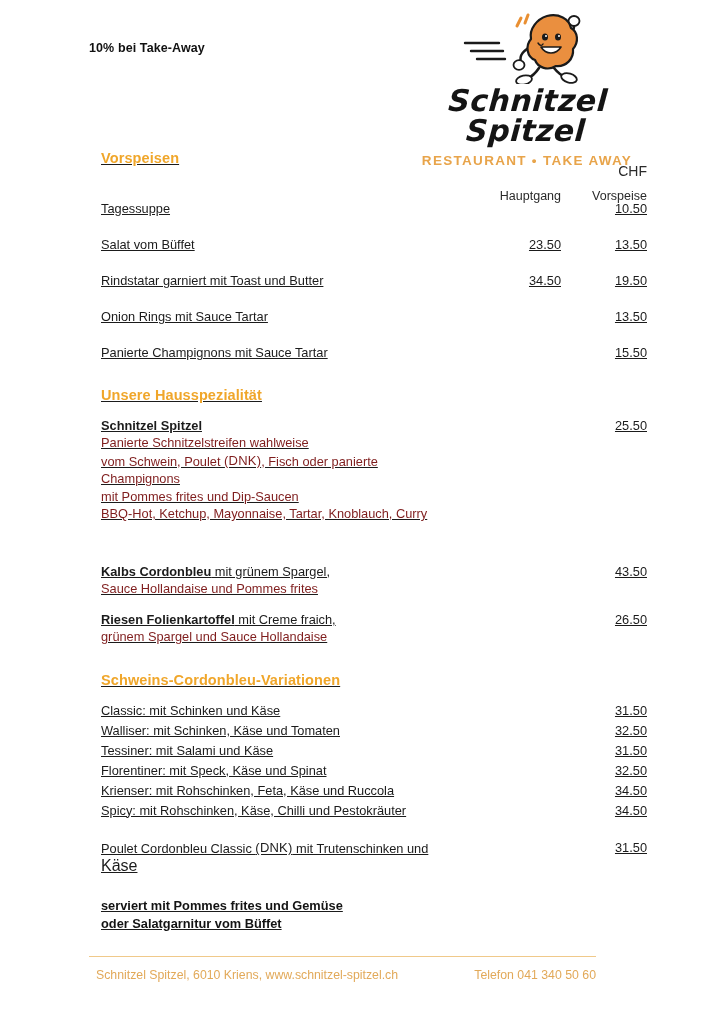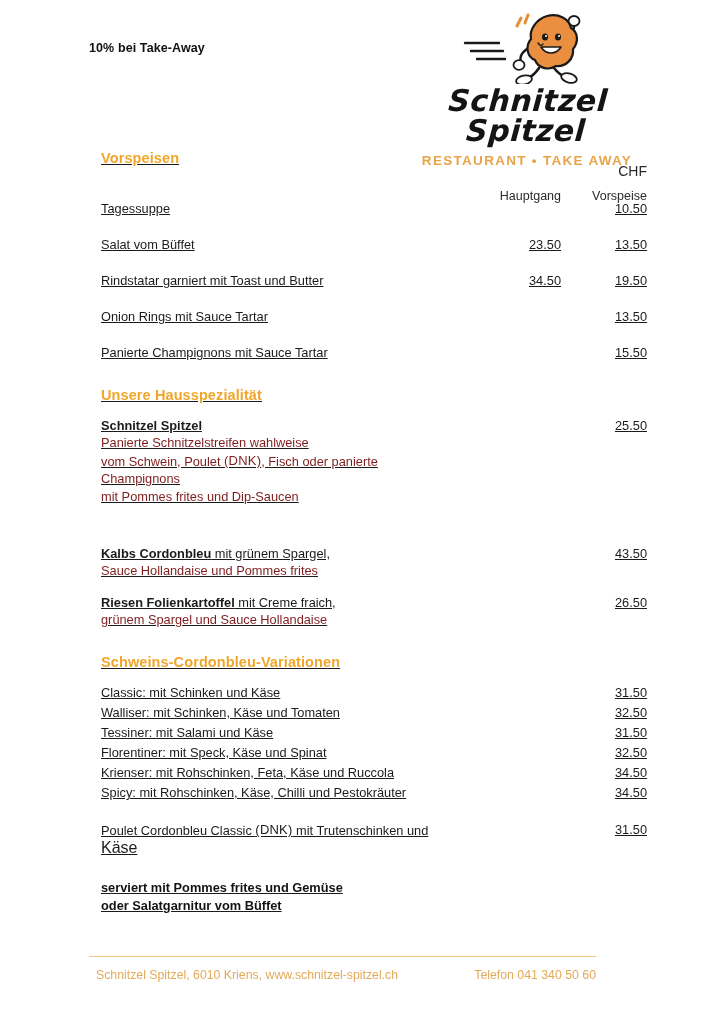--- a/index.html
+++ b/index.html
@@ -283,20 +283,21 @@
         <div class="desc item-name">Schnitzel Spitzel</div>
         <div class="p-main"></div>
         <div class="p-starter">25.50</div>
       </div>
       <div class="sub">Panierte Schnitzelstreifen wahlweise</div>
       <div class="sub">
         <span>vom Schwein, Poulet </span><span class="origin">(DNK)</span><span>, Fisch oder panierte</span>
       </div>
       <div class="sub">Champignons</div>
       <div class="sub">mit Pommes frites und Dip-Saucen</div>
+      <div class="sub">BBQ-Hot, Ketchup, Mayonnaise, Tartar, Knoblauch, Curry</div>
     </div>
 
     <div class="gap-lg"></div>
 
 
     <div class="block">
       <div class="row">
         <div class="desc"><span class="item-name">Kalbs Cordonbleu</span><span> mit grünem Spargel,</span></div>
         <div class="p-main"></div>
         <div class="p-starter">43.50</div>

